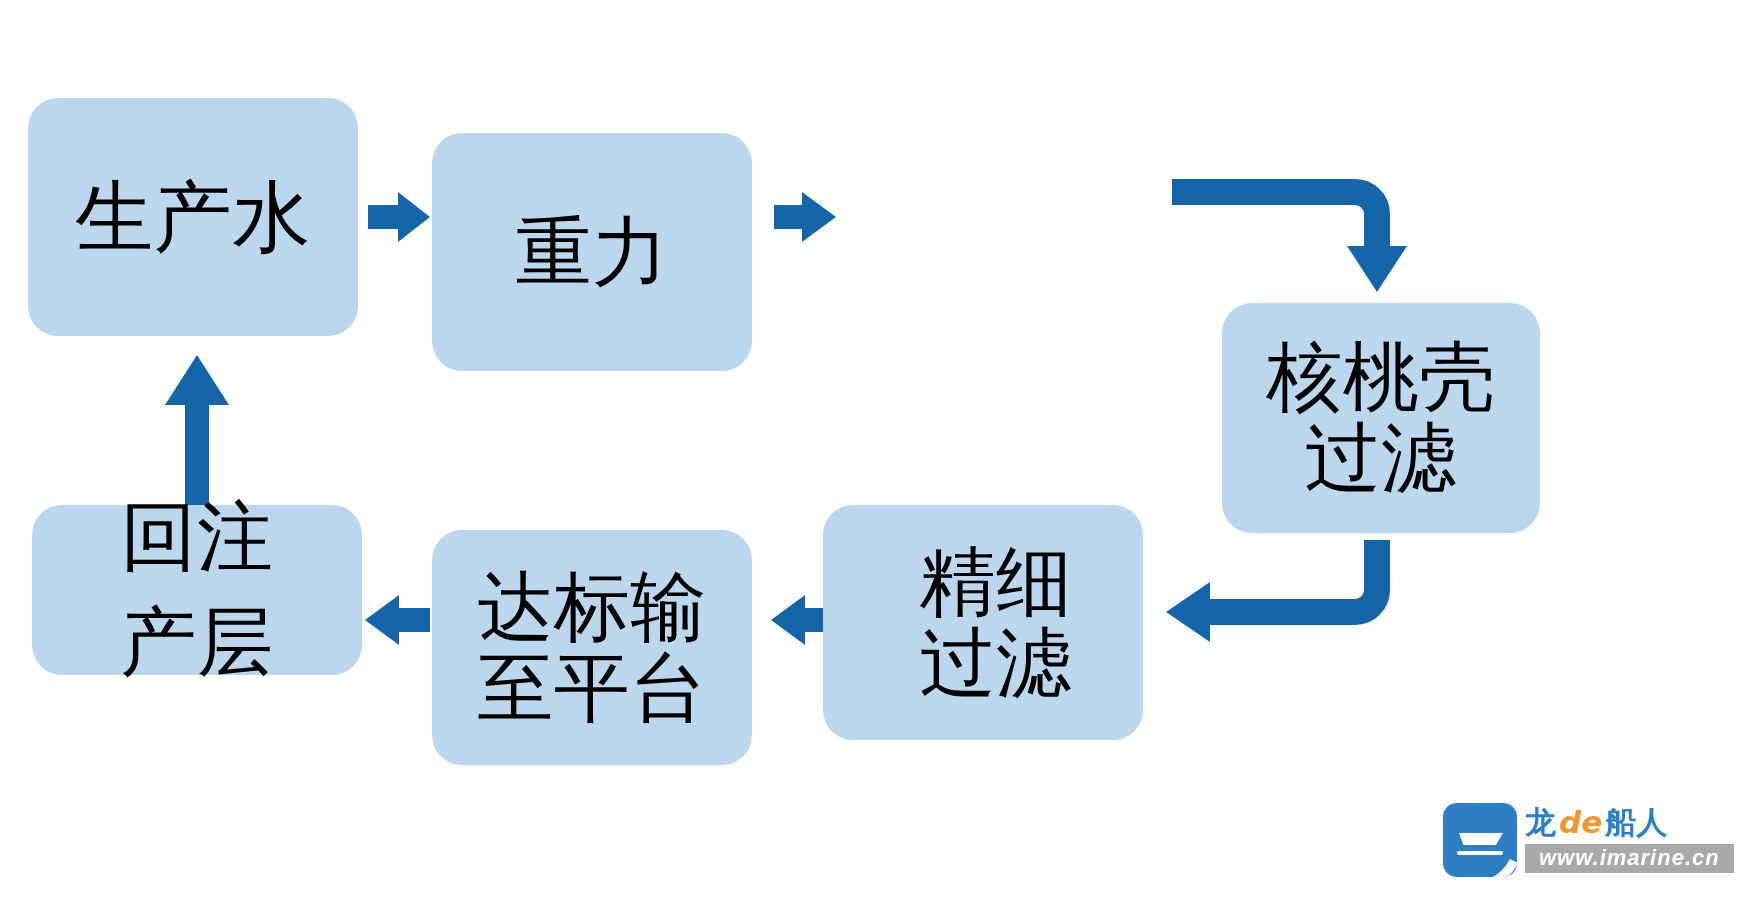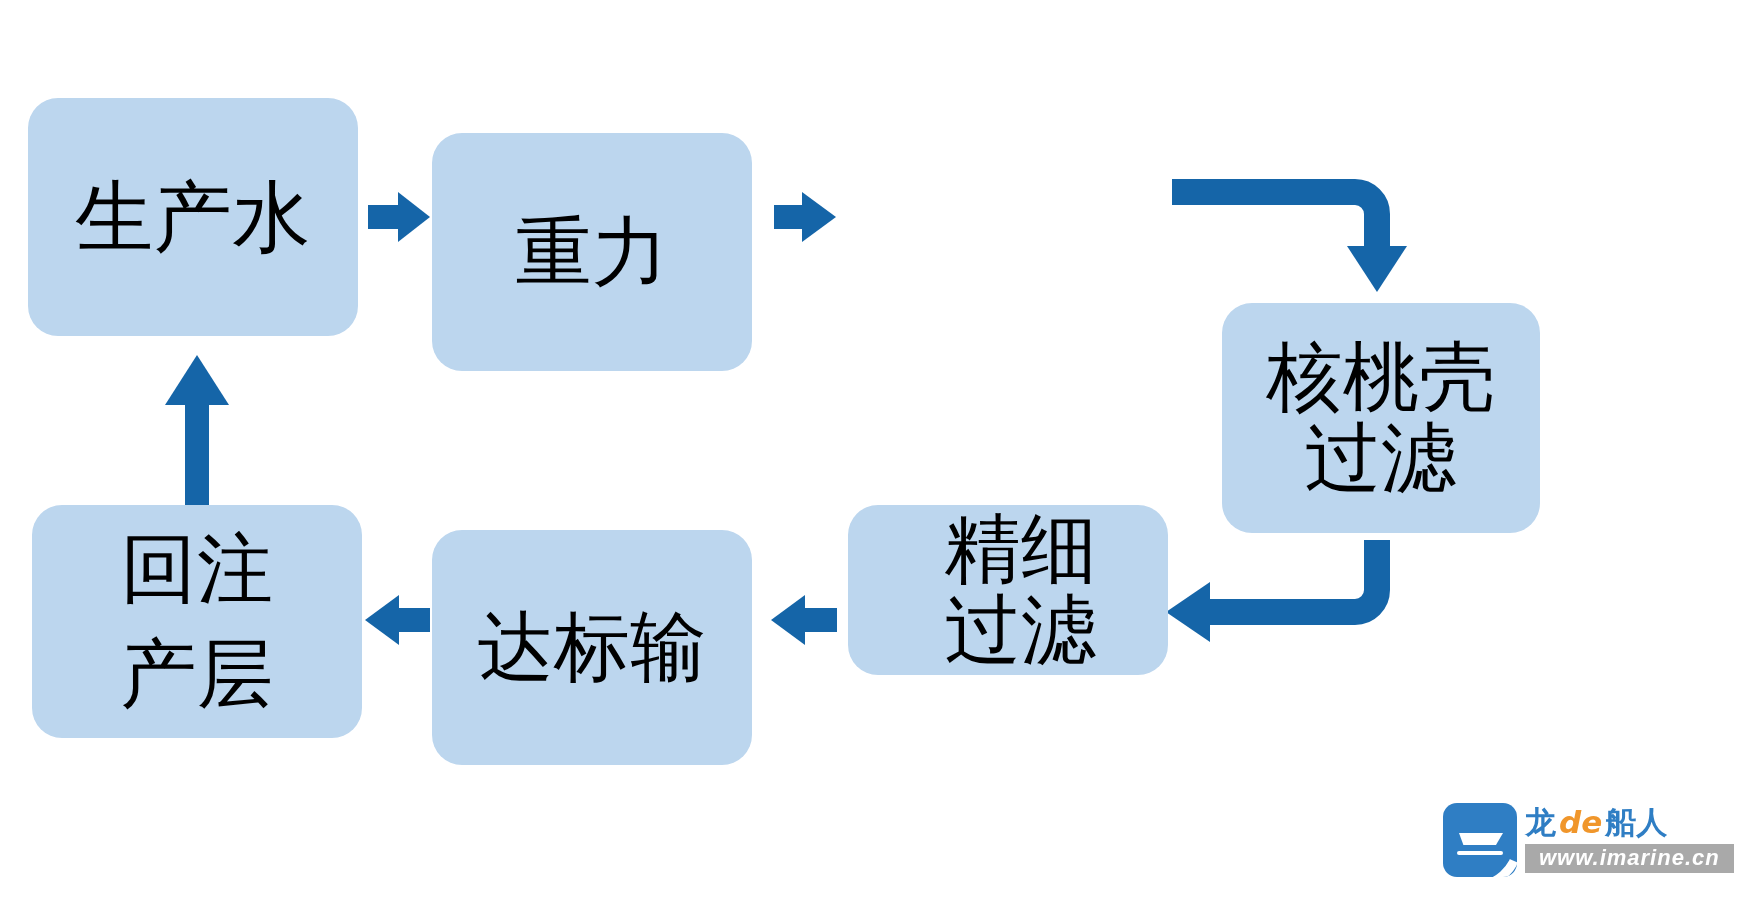--- a/index.html
+++ b/index.html
@@ -35,23 +35,23 @@
     white-space: nowrap;
     text-align: center;
     font-family: "DejaVu Sans", "Liberation Sans", sans-serif;
   }
 
   
   #node-produced-water   { left: 28px;   top: 98px;  width: 330px; height: 238px; }
   #node-gravity-settling { left: 432px;  top: 98px;  width: 320px; height: 238px; margin-top: 35px; }
   #node-flotation        { left: 845px;  top: 98px;  width: 310px; height: 238px; }
   #node-walnut-filter    { left: 1222px; top: 303px; width: 318px; height: 230px; }
-  #node-fine-filter      { left: 848px;  top: 505px; width: 320px; height: 170px; padding-left: 26px; }
+  #node-fine-filter      { left: 823px;  top: 505px; width: 320px; height: 235px; padding-left: 26px; }
   #node-to-platform      { left: 432px;  top: 517px; width: 320px; height: 235px; margin-top: 13px; }
-  #node-reinjection      { left: 32px;   top: 505px; width: 330px; height: 233px; gap: 24px; }
+  #node-reinjection      { left: 32px;   top: 505px; width: 330px; height: 170px; gap: 24px; }
 
   .node-line.big  { font-size: 78px; }
   .node-line.two  { font-size: 76px; }
 
   
   #connectors {
     position: absolute;
     left: 0;
     top: 0;
     width: 1747px;
@@ -196,20 +196,21 @@
     <div class="node-line two">过滤</div>
   </div>
 
   <div class="node" id="node-fine-filter">
     <div class="node-line two">精细</div>
     <div class="node-line two">过滤</div>
   </div>
 
   <div class="node" id="node-to-platform">
     <div class="node-line two">达标输</div>
+    <div class="node-line two">至平台</div>
   </div>
 
   <div class="node" id="node-reinjection">
     <div class="node-line two">回注</div>
     <div class="node-line two">产层</div>
   </div>
 
   <div id="watermark">
     <div id="wm-mark">
       <div class="swoosh"></div>

